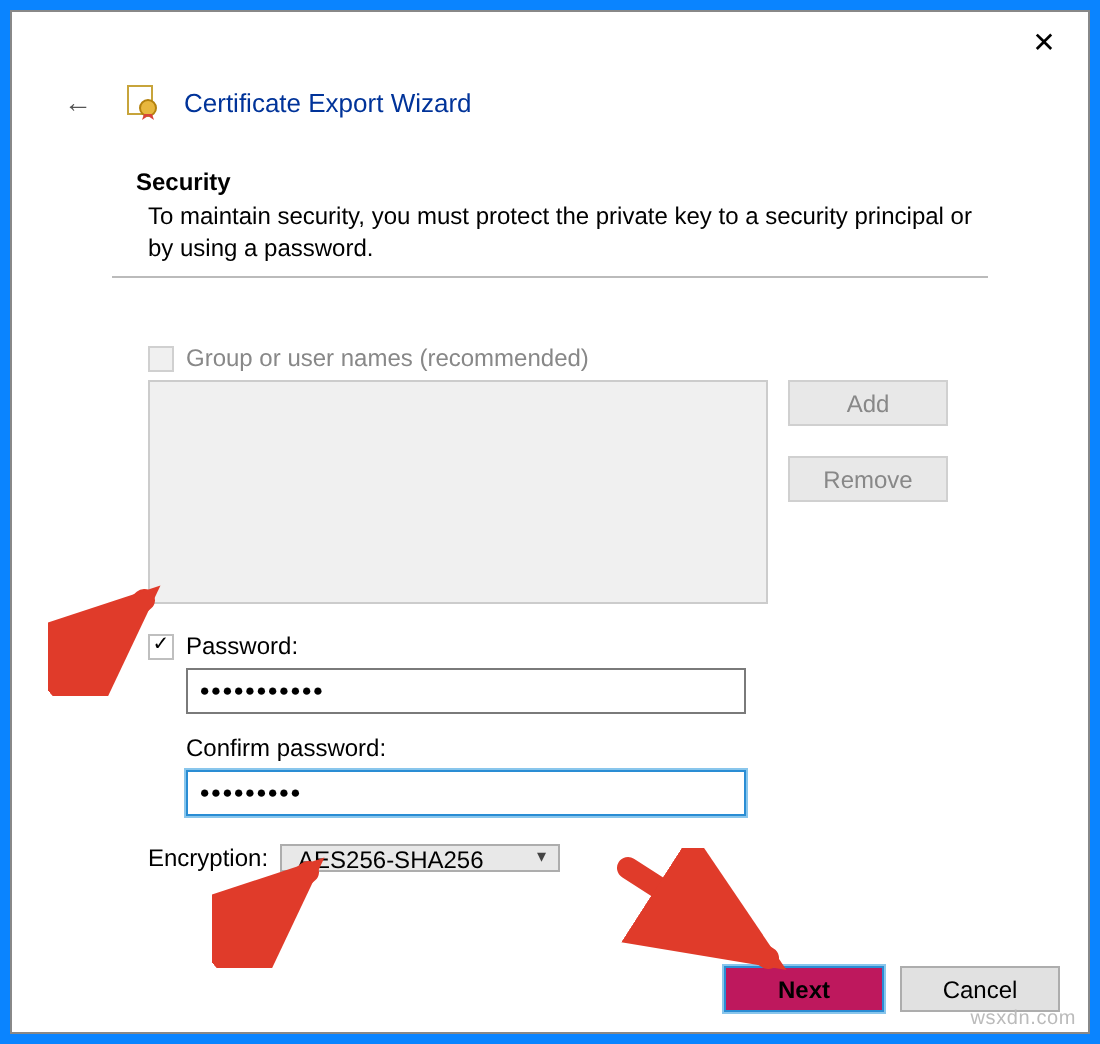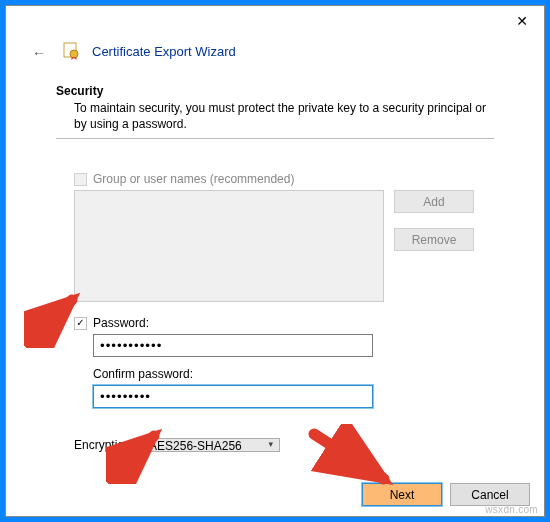--- a/index.html
+++ b/index.html
@@ -49,21 +49,21 @@
   }
   .wizard-icon svg { display: block; }
   .wizard-title {
     color: #003399;
     font-size: 13px;
     text-align: right;
   }
   .content {
     padding: 14px 50px 0 50px;
   }
-  .section-title { font-weight: bold; }
+  .section-title { font-weight: bold; margin-left: 12px; }
   .section-sub {
     padding: 2px 0 6px 18px;
     line-height: 1.35;
   }
   hr.sep {
     border: none;
     border-top: 1px solid #bbb;
     margin: 0 0 10px 0;
   }
   .group-row {
@@ -121,41 +121,41 @@
     margin-left: 19px;
     margin-bottom: 10px;
     letter-spacing: 1px;
   }
   .pw-input.active { border: 1px solid #2a8dd4; outline: 1px solid #89c6ec; }
   .enc-row {
     display: flex;
     align-items: center;
     gap: 6px;
     padding-left: 18px;
-    margin-top: 20px;
+    margin-top: 4px;
   }
   .dropdown {
     width: 140px;
     height: 14px;
     border: 1px solid #adadad;
     background: #e8e8e8;
     display: flex;
     align-items: flex-start;
     justify-content: space-between;
     padding: 0 6px 0 8px;
   }
   .dropdown .arrow { font-size: 9px; color: #444; }
   .footer {
     position: absolute;
     bottom: 10px;
     right: 14px;
     display: flex;
     gap: 8px;
   }
-  .btn.primary { border: 1px solid #2a8dd4; outline: 1px solid #89c6ec; background: #fdba74; }
+  .btn.primary { border: 1px solid #2a8dd4; outline: 1px solid #89c6ec; background: #be185d; font-weight: bold; }
   .arrow-annot {
     position: absolute;
     pointer-events: none;
   }
   .watermark {
     position: absolute;
     bottom: 1px;
     right: 6px;
     font-size: 10px;
     color: #bbb;

